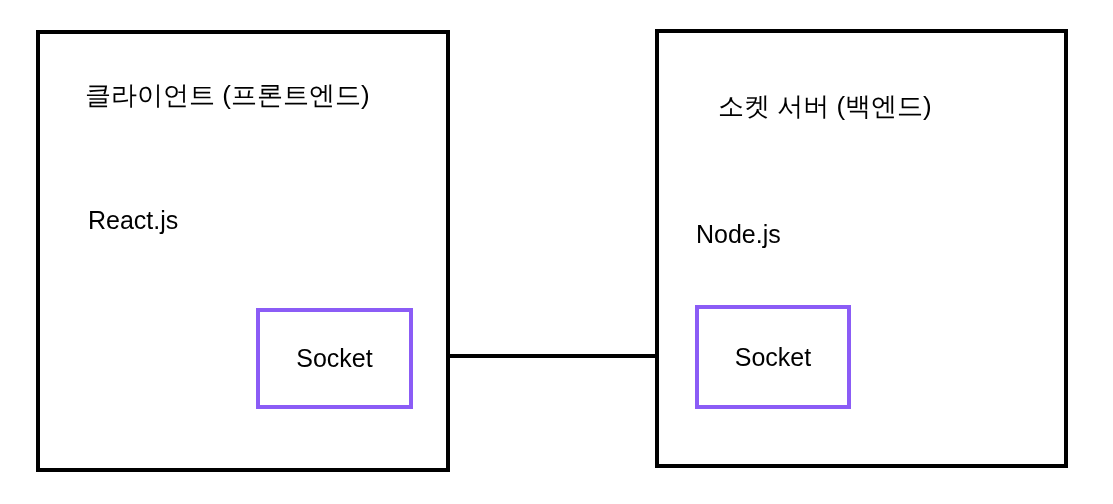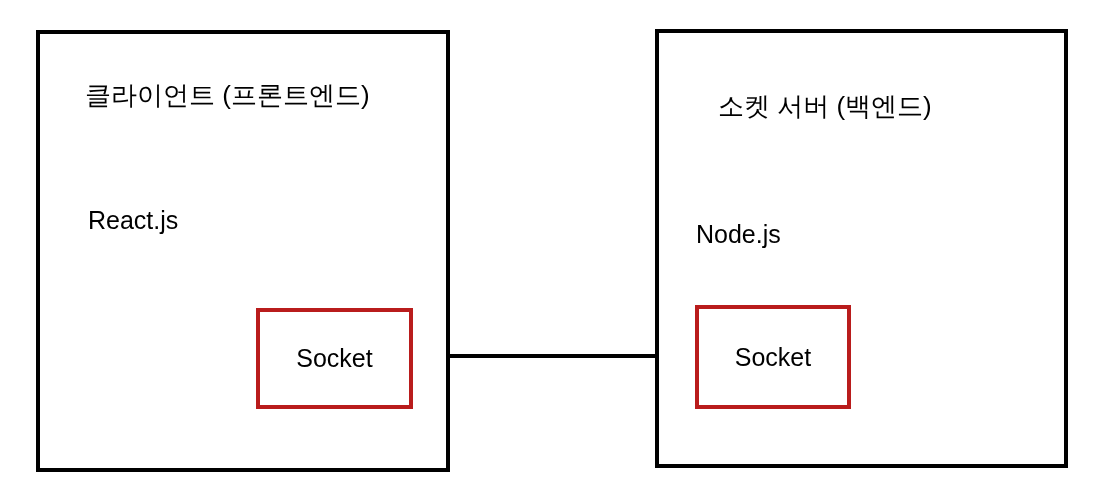--- a/index.html
+++ b/index.html
@@ -66,21 +66,21 @@
     top: 354px;
     width: 284px;
     height: 4px;
     background: #000000;
   }
 
   
   .socket-box {
     position: absolute;
     background: #ffffff;
-    border: 4px solid #b91c1c;
+    border: 4px solid #8b5cf6;
     box-sizing: border-box;
     display: flex;
     align-items: center;
     justify-content: center;
   }
   #client-socket {
     left: 256px;
     top: 308px;
     width: 157px;
     height: 101px;

